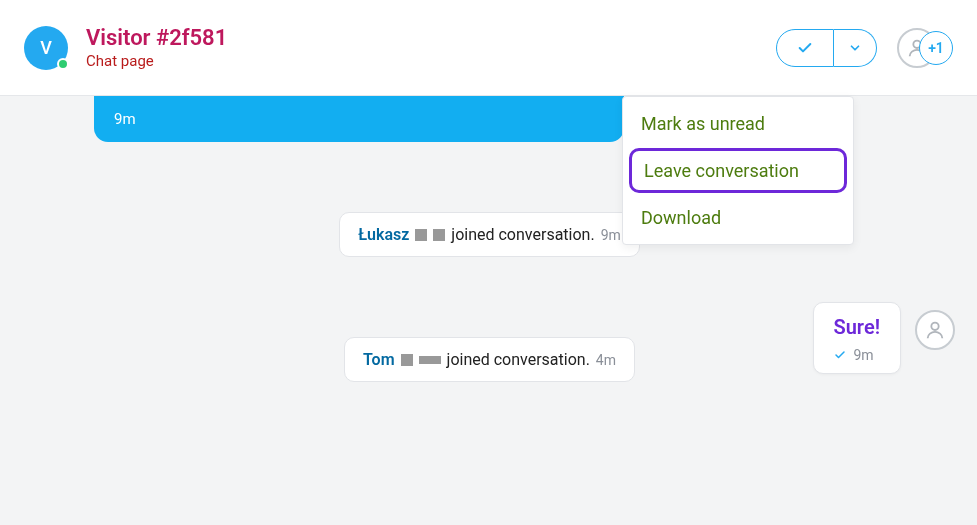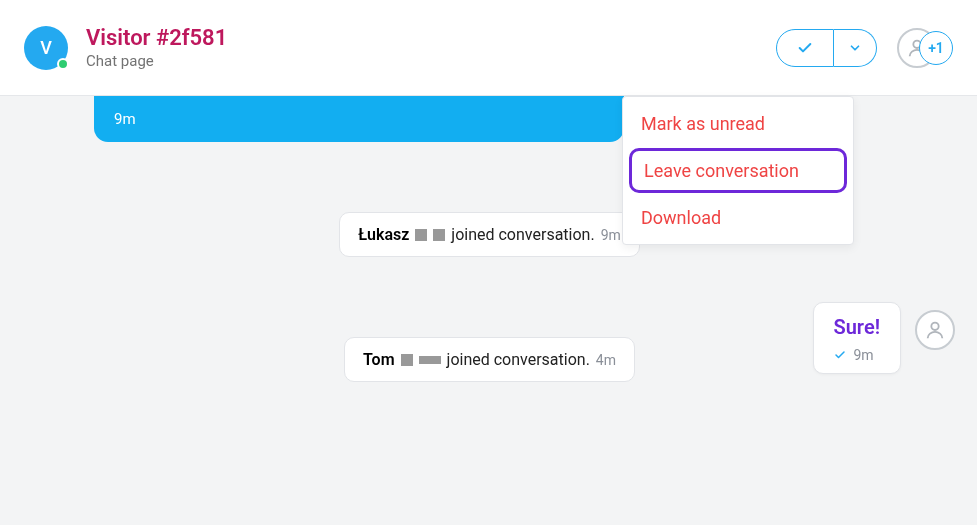--- a/index.html
+++ b/index.html
@@ -45,21 +45,21 @@
     border: 2px solid #fff;
   }
   .title-block { flex: 1; }
   .title {
     font-size: 22px;
     font-weight: 600;
     color: #be185d;
   }
   .subtitle {
     font-size: 15px;
-    color: #737373;
+    color: #b91c1c;
     margin-top: 2px;
   }
   .actions {
     display: flex;
     align-items: center;
     gap: 20px;
   }
   .mark-group {
     display: flex;
   }
@@ -138,41 +138,41 @@
     background: #fff;
     border: 1px solid #e2e4e8;
     border-radius: 4px;
     box-shadow: 0 3px 10px rgba(0,0,0,0.06);
     padding: 4px 0;
     z-index: 10;
   }
   .dropdown-item {
     padding: 12px 18px;
     font-size: 18px;
-    color: #ef4444;
+    color: #4d7c0f;
     cursor: pointer;
   }
   .dropdown-item.highlight {
     border: 3px solid #6d28d9;
     border-radius: 10px;
     margin: 2px 6px;
     padding: 9px 12px;
   }
   .system-pill {
     background: #fff;
     border: 1px solid #e2e4e8;
     border-radius: 10px;
     padding: 12px 18px;
     display: inline-flex;
     align-items: center;
     gap: 6px;
     color: #666;
     font-size: 16px;
   }
-  .system-pill .name { font-weight: 600; color: #000000; }
+  .system-pill .name { font-weight: 600; color: #0369a1; }
   .system-pill .joined { font-weight: 400; color: #222; }
   .system-pill .time { color: #8a8f98; font-size: 14px; }
   .pill-row {
     display: flex;
     justify-content: center;
     margin-top: 70px;
   }
   .pill-row.lower { margin-top: 80px; text-align: center; }
   .redact {
     display: inline-block;

